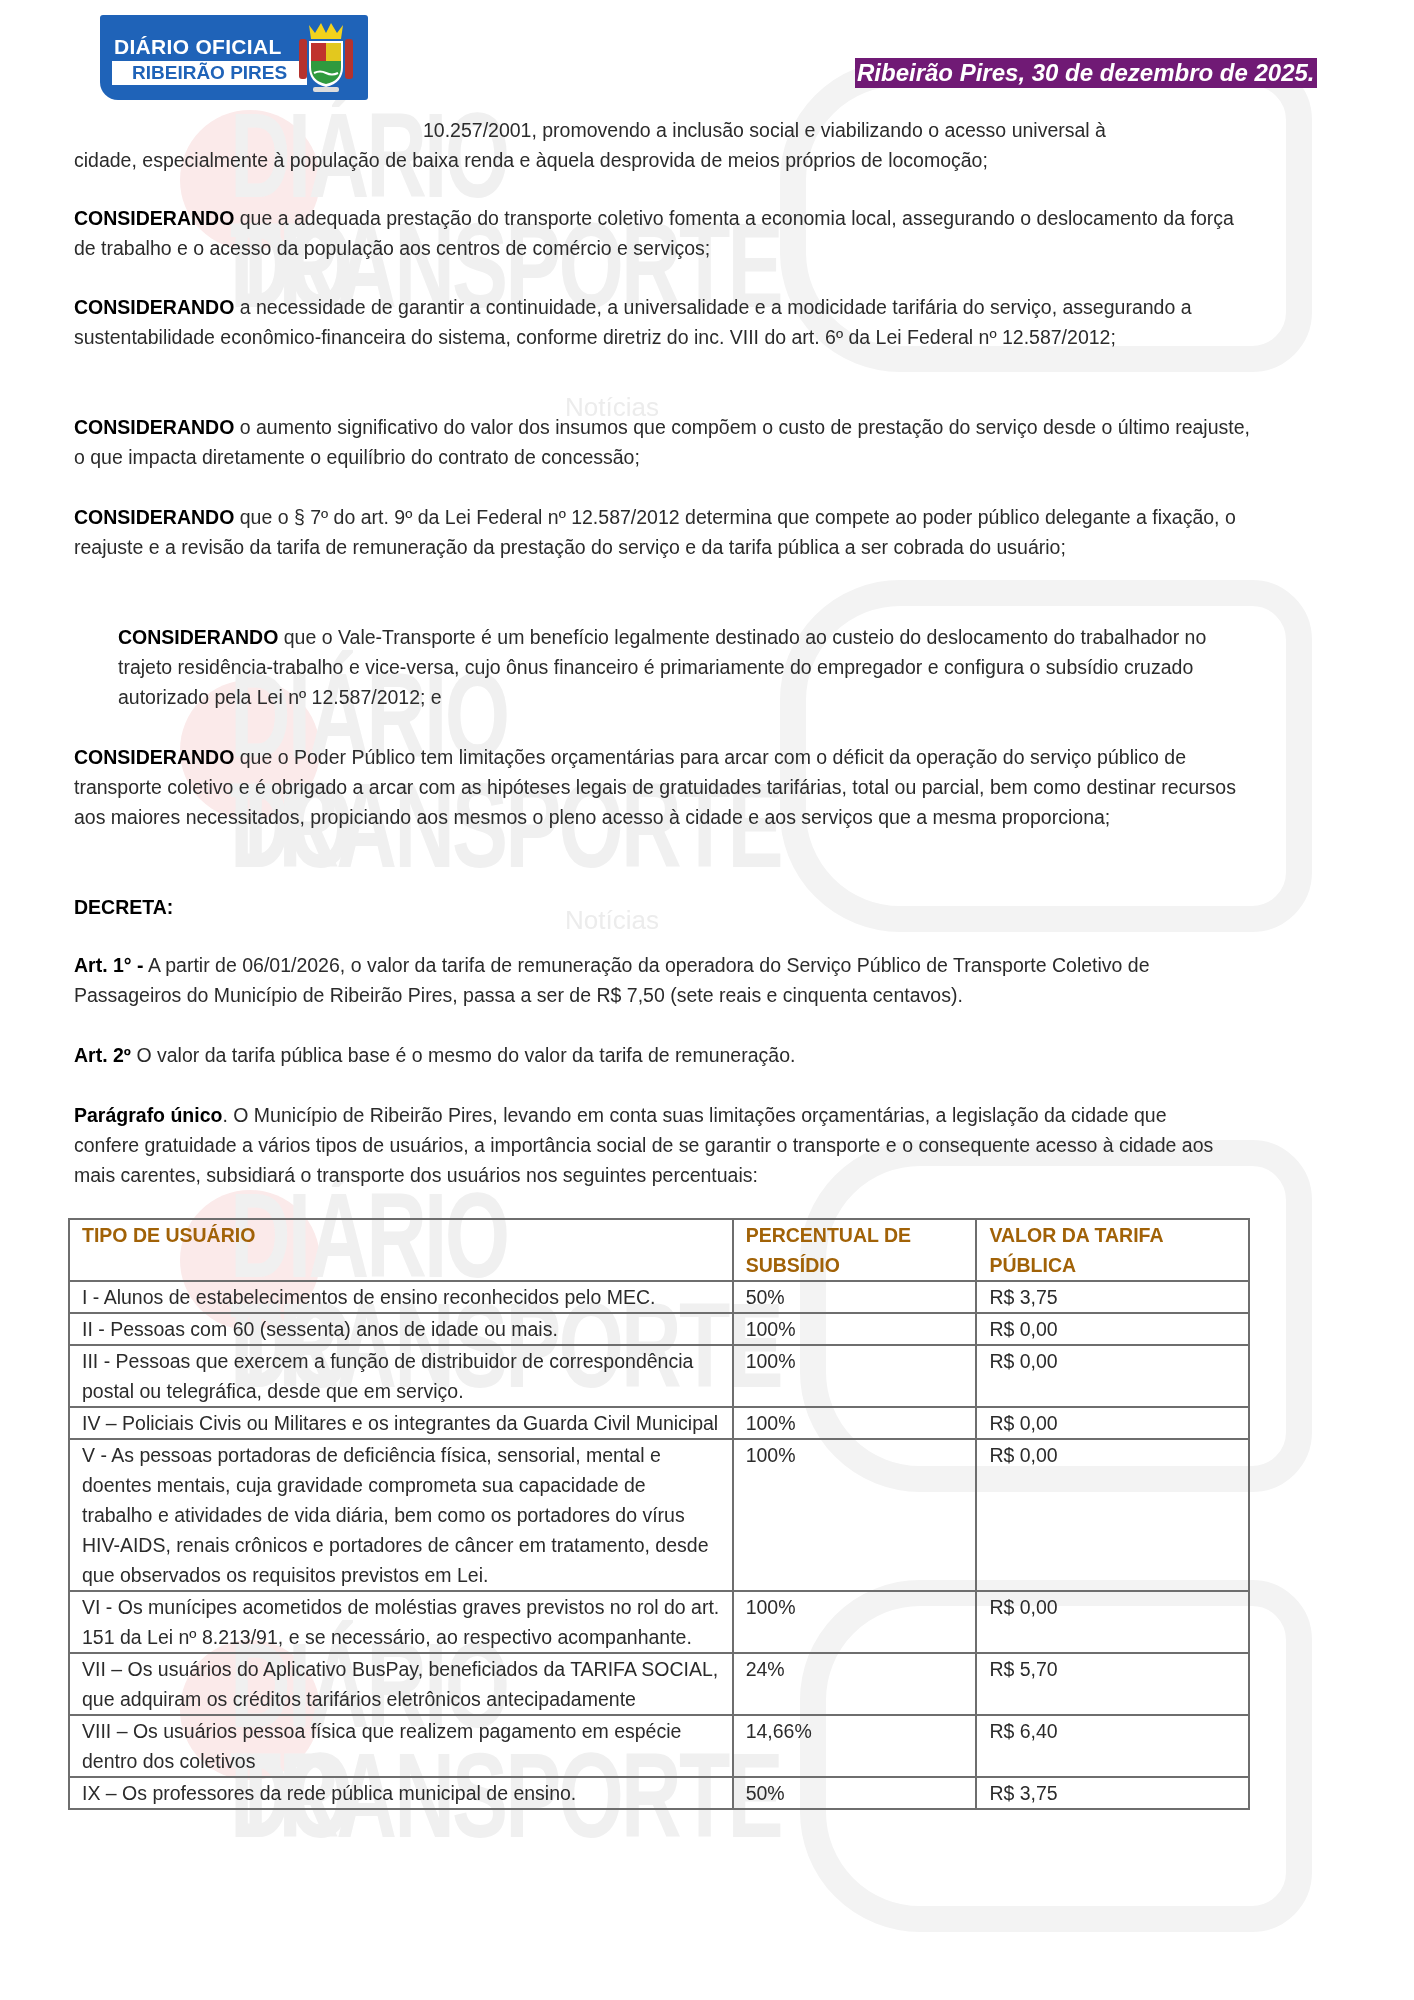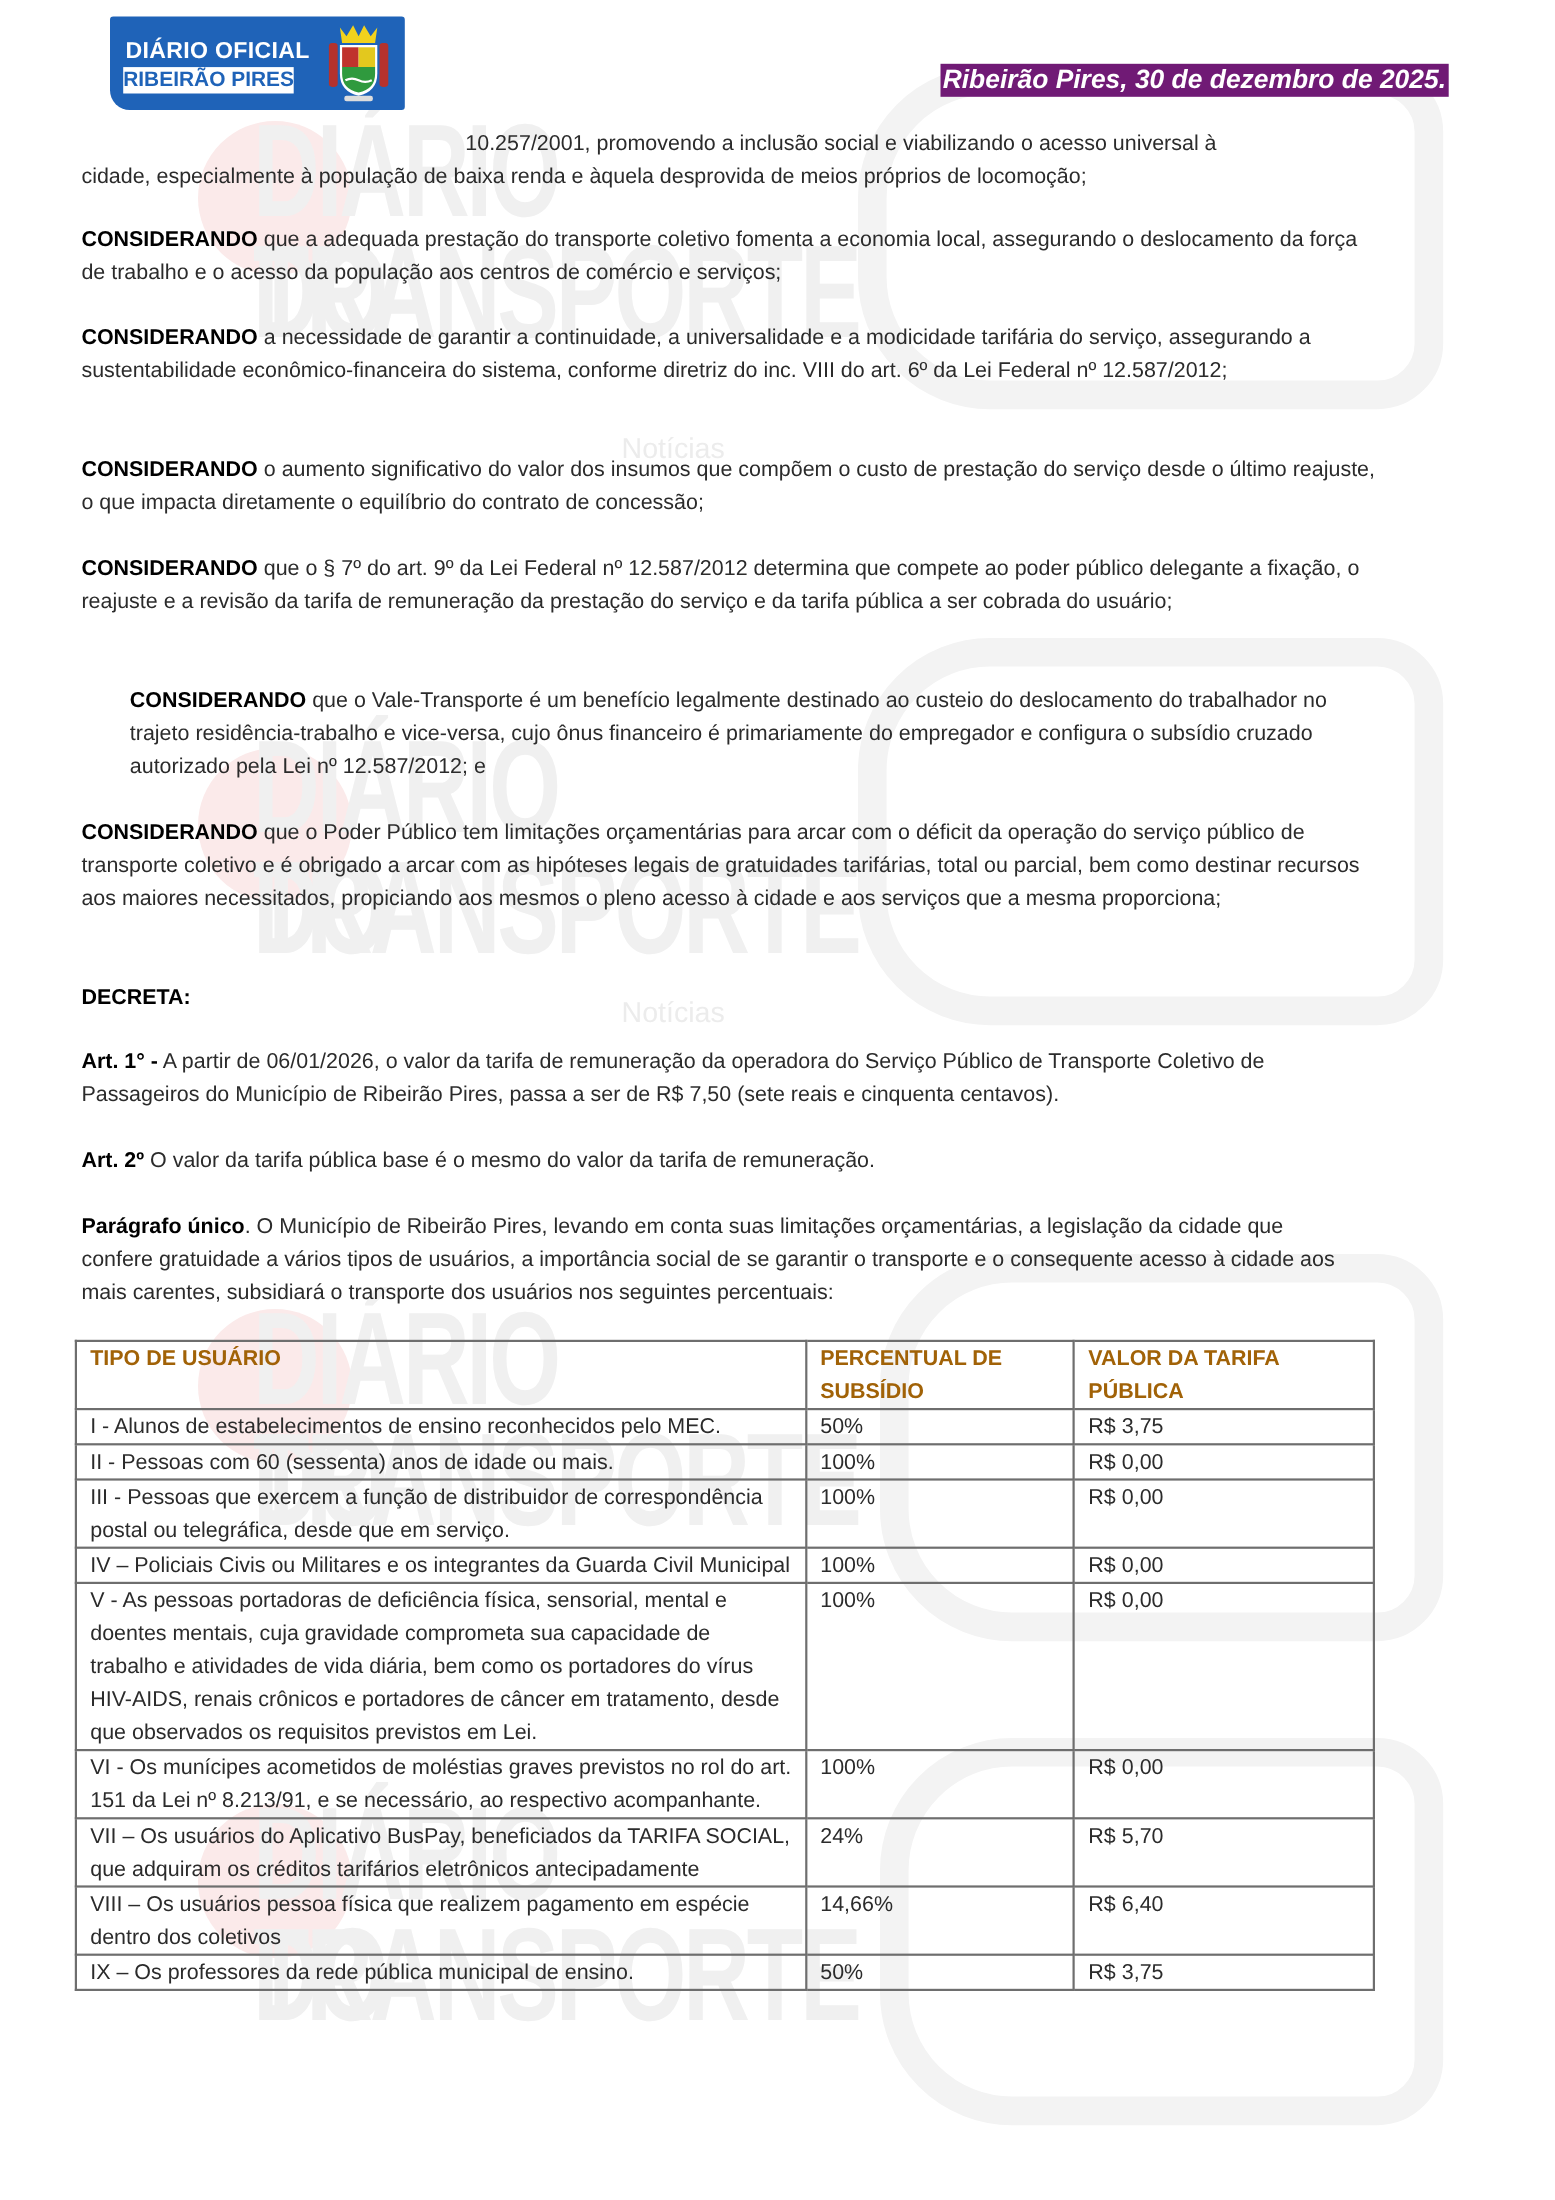--- a/index.html
+++ b/index.html
@@ -17,21 +17,21 @@
   .wm-not { position:absolute; color:#ececec; font-size:26px; }
   .content { position:relative; z-index:1; }
 
   .logo {
     position:absolute; left:100px; top:15px; width:268px; height:85px;
     background:#1f63b8; border-radius:3px 3px 3px 18px;
   }
   .logo-line1 { position:absolute; left:14px; top:20px; color:#fff; font-weight:bold; font-size:21px; letter-spacing:0.3px; }
   .logo-line2 {
     position:absolute; left:12px; top:46px; background:#fff; color:#1f63b8; font-weight:bold;
-    font-size:19px; padding:1px 0;
+    font-size:19px; padding:1px 20px;
   }
   .logo-crest { position:absolute; left:195px; top:6px; width:62px; height:74px; }
 
   .date {
     position:absolute; left:855px; top:58px; background:#701a75; color:#ffffff;
     font-style:italic; font-size:24px; padding:1px 2px; white-space:nowrap;font-weight:bold;
   }
 
   .p { position:absolute; left:74px; width:1200px; font-size:19.5px; line-height:30px; margin:0; }
   .p b { color:#000000; }

